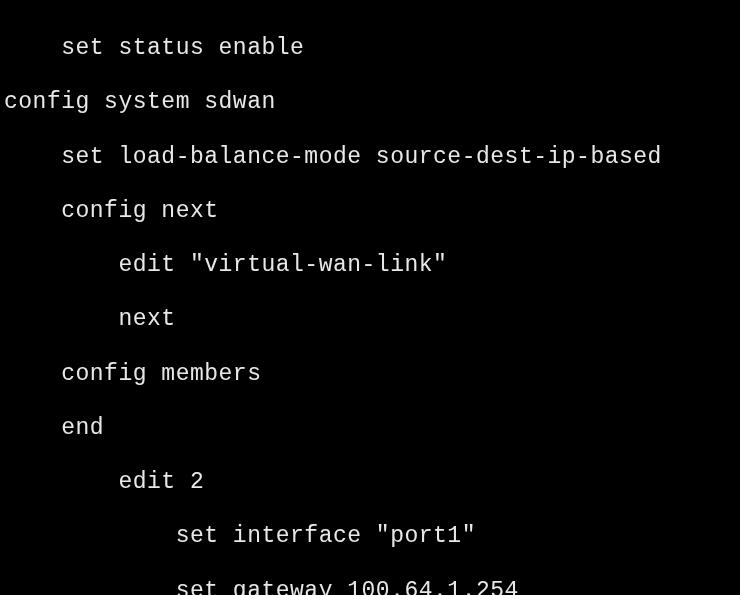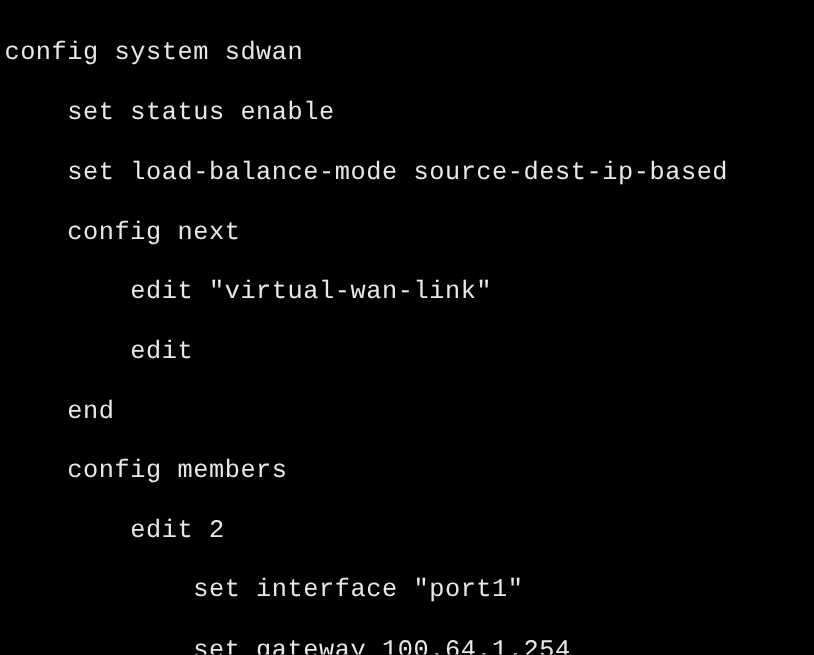--- a/index.html
+++ b/index.html
@@ -23,28 +23,28 @@
       white-space: pre;
     }
     .line {
       display: block;
     }
   </style>
 </head>
 <body>
 
 <div class="terminal">
+<span class="line">    set status enable</span>
 <span class="line">config system sdwan</span>
-<span class="line">    set status enable</span>
 <span class="line">    set load-balance-mode source-dest-ip-based</span>
 <span class="line">    config next</span>
 <span class="line">        edit "virtual-wan-link"</span>
-<span class="line">        edit</span>
+<span class="line">        next</span>
+<span class="line">    config members</span>
 <span class="line">    end</span>
-<span class="line">    config members</span>
 <span class="line">        edit 2</span>
 <span class="line">            set interface "port1"</span>
 <span class="line">            set gateway 100.64.1.254</span>
 
 
 
 
 
 
 

